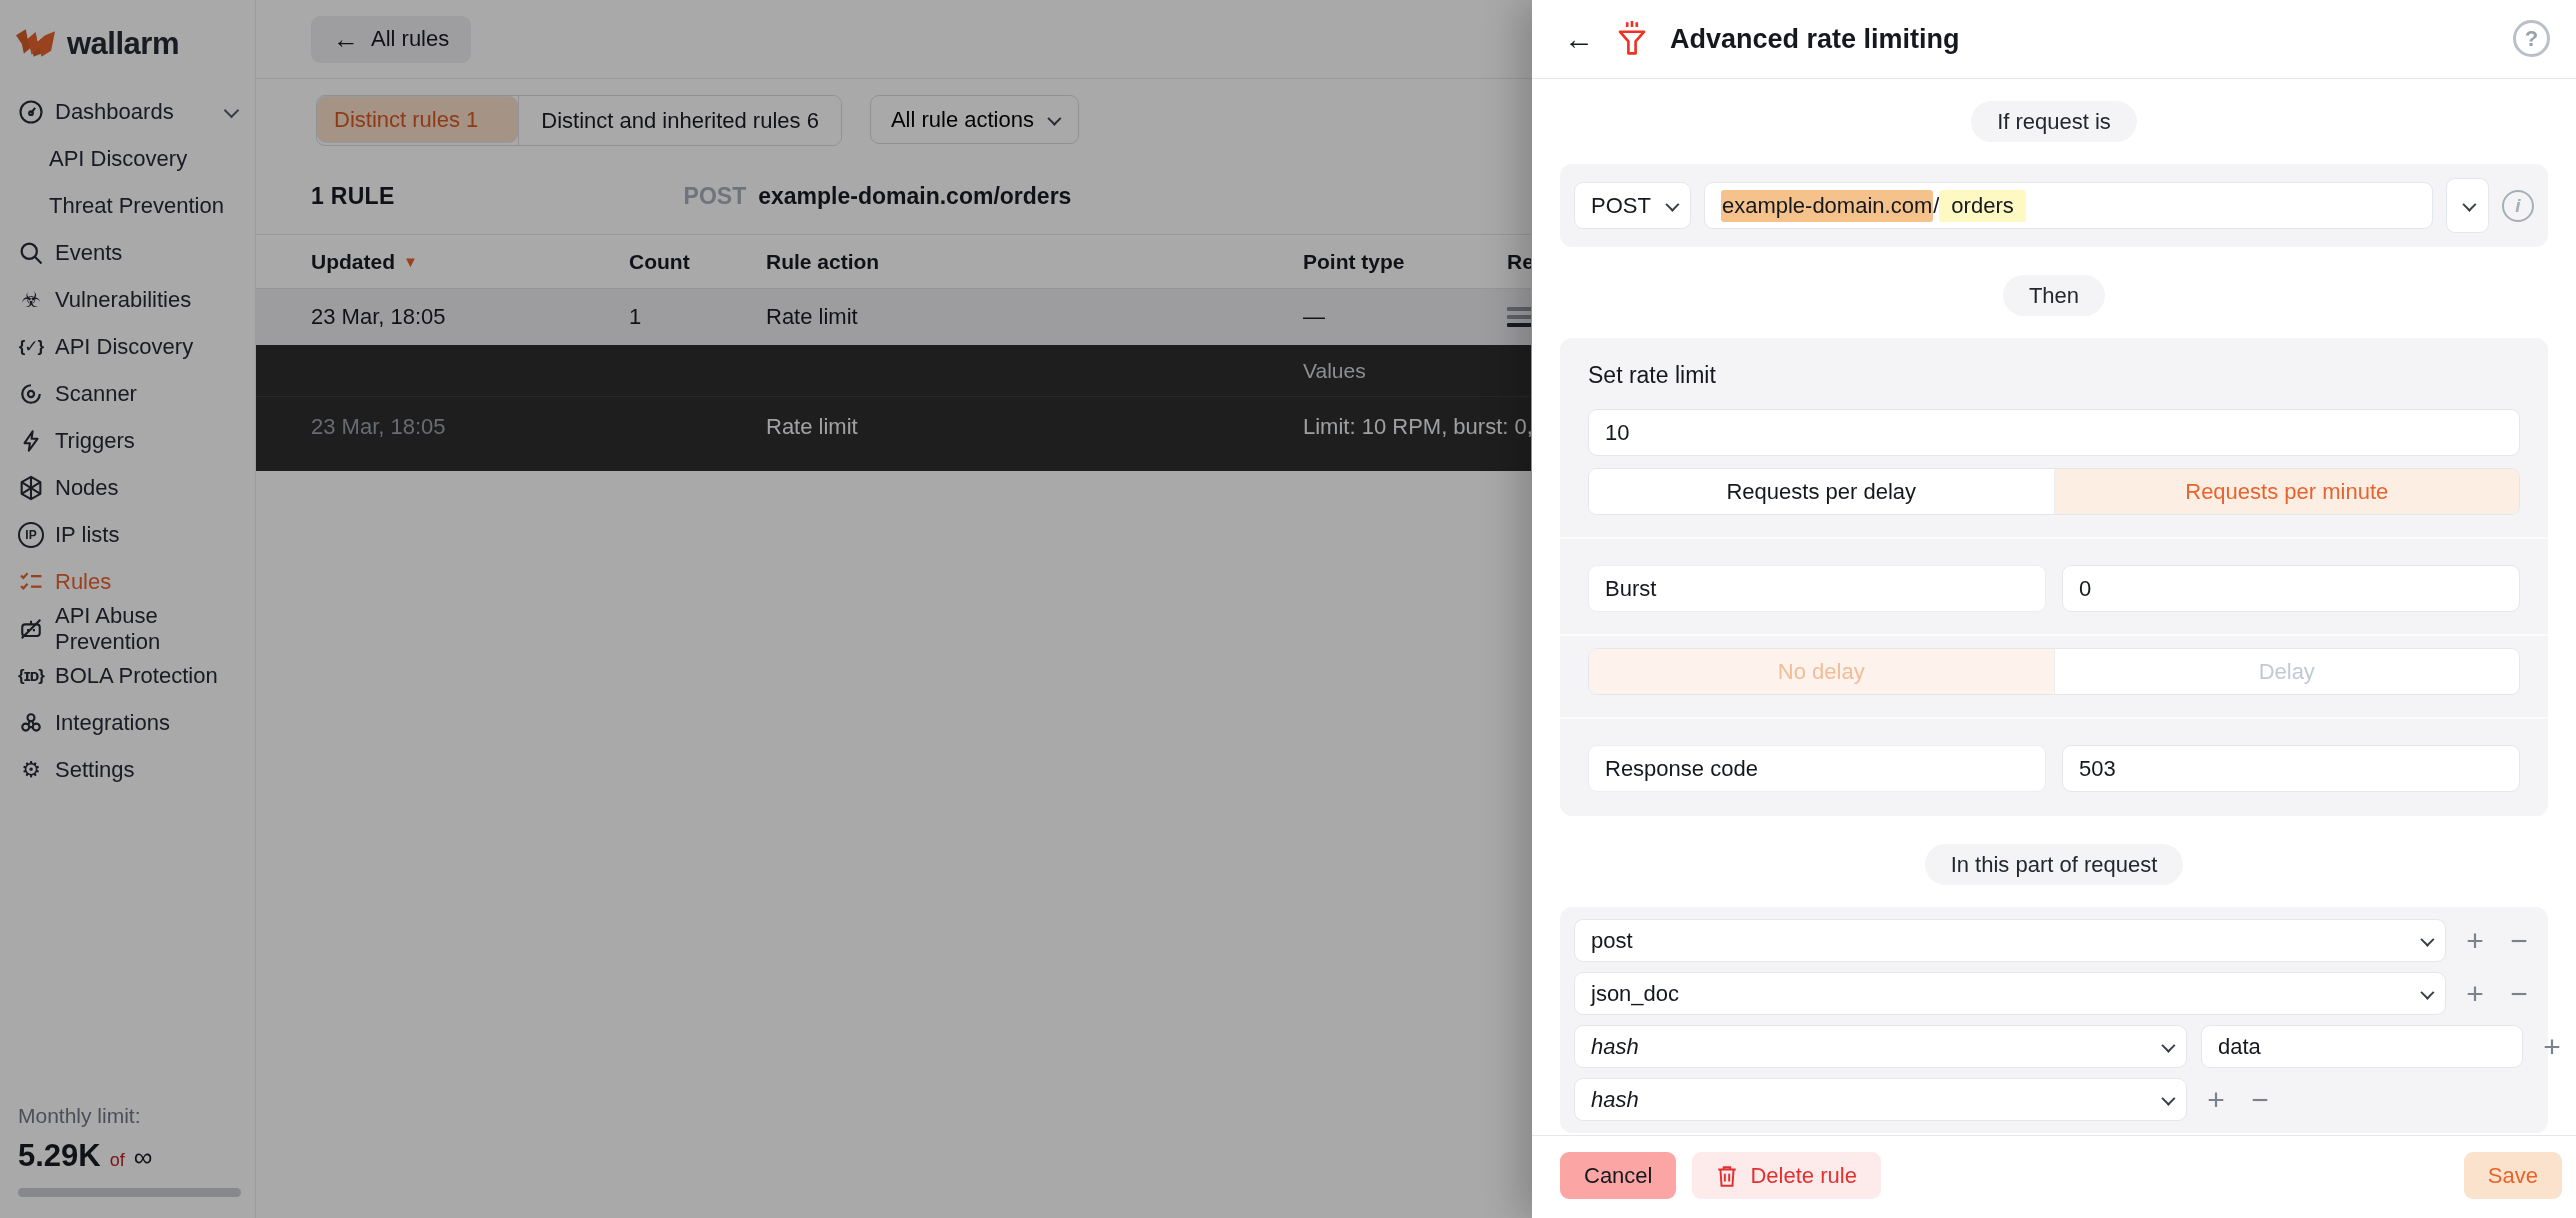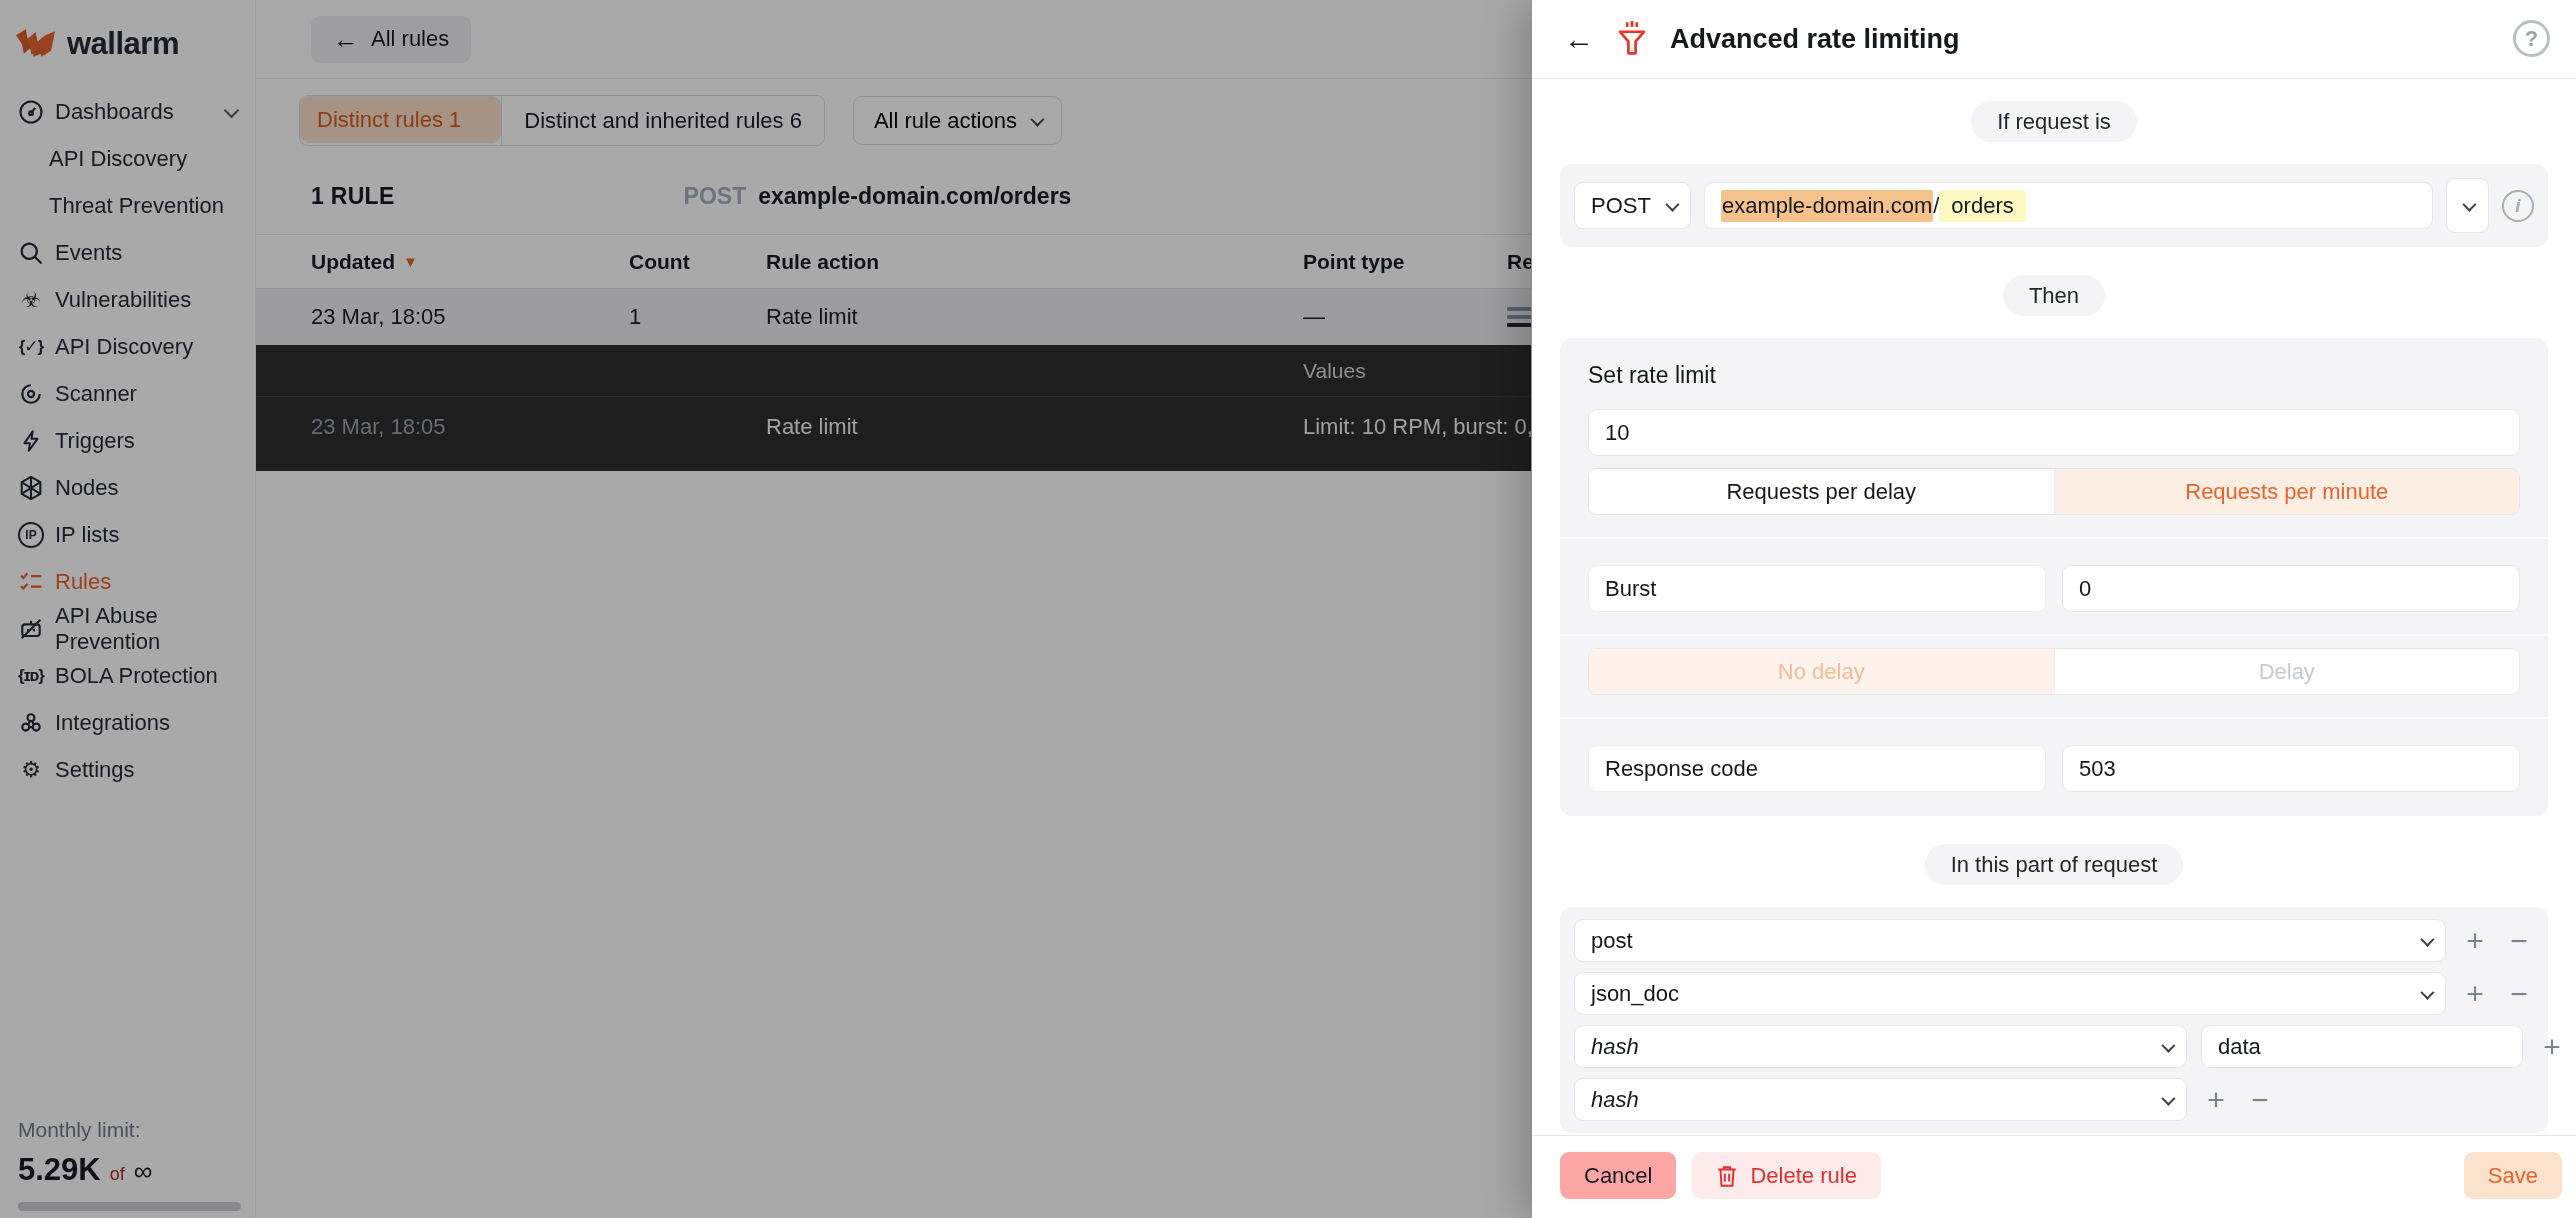--- a/index.html
+++ b/index.html
@@ -14,34 +14,34 @@
   .nav { margin-top:26px; }
   .nav-item { position:relative; display:flex; align-items:center; gap:9px; height:47px; padding-left:16px; font-size:22px; color:#23272f; cursor:pointer; }
   .nav-item .ico { width:30px; height:30px; display:flex; align-items:center; justify-content:center; color:#23272f; flex:0 0 30px; }
   .nav-item.sub { padding-left:49px; }
   .nav-item.active { color:#e8612c; }
   .nav-item.active .ico { color:#e8612c; }
   .glyph-ico { font-size:22px; line-height:1; }
   .tiny-braces { font-size:17px; font-weight:600; letter-spacing:-1px; }
   .ip-badge { width:26px; height:26px; border:2px solid #23272f; border-radius:50%; font-size:12px; font-weight:700; display:flex; align-items:center; justify-content:center; }
   .nav-caret { position:absolute; right:18px; width:11px; height:11px; border-right:2.4px solid #555b66; border-bottom:2.4px solid #555b66; transform:rotate(45deg); top:17px; }
-  .monthly { position:absolute; left:18px; bottom:8px; width:223px; }
+  .monthly { position:absolute; left:18px; bottom:22px; width:223px; }
   .monthly-label { font-size:21px; color:#6e7683; }
   .monthly-line { margin-top:10px; display:flex; align-items:baseline; gap:9px; }
   .monthly-value { font-size:31px; font-weight:800; color:#15181e; }
   .monthly-of { font-size:18px; color:#b91c1c; }
   .monthly-inf { font-size:26px; color:#15181e; }
   .monthly-bar { margin-top:14px; height:9px; width:100%; background:#c9ccd4; border-radius:5px; }
 
   
   .main { position:absolute; left:256px; top:0; width:1275px; height:100%; background:#fff; overflow:hidden; z-index:10; }
   .toolbar { height:79px; border-bottom:1px solid #e4e6ea; display:flex; align-items:center; padding-left:55px; }
   .btn-back { display:flex; align-items:center; gap:12px; background:#efeff1; border:none; border-radius:9px; height:47px; padding:0 22px; font-size:22px; color:#15181e; cursor:pointer; }
   .arrow-glyph { font-size:26px; line-height:1; }
-  .tabs-row { display:flex; align-items:center; margin:16px 0 0 43px; }
+  .tabs-row { display:flex; align-items:flex-start; margin:16px 0 0 60px; }
   .seg-group { display:flex; border:1px solid #d8dbe0; border-radius:9px; overflow:hidden; }
   .seg { height:49px; display:flex; align-items:center; padding:0 22px; font-size:22px; background:#fff; color:#15181e; cursor:pointer; }
   .seg.sel { background:#f9ddc7; color:#d4561f; }
   .seg + .seg { border-left:1px solid #d8dbe0; }
   .btn-actions { margin-left:28px; height:49px; display:flex; align-items:center; gap:14px; background:#fff; border:1px solid #d8dbe0; border-radius:9px; padding:0 20px; font-size:22px; cursor:pointer; }
   .caret-dn { width:10px; height:10px; border-right:2.2px solid #3a3f48; border-bottom:2.2px solid #3a3f48; transform:rotate(45deg) translateY(-2px); }
   .section-head { display:flex; align-items:center; margin:37px 0 0 55px; }
   .rule-count { font-size:23px; font-weight:800; letter-spacing:0.3px; }
   .endpoint-wrap { display:flex; align-items:center; gap:12px; margin-left:289px; }
   .endpoint-method { font-size:23px; font-weight:700; color:#a6adb8; }

